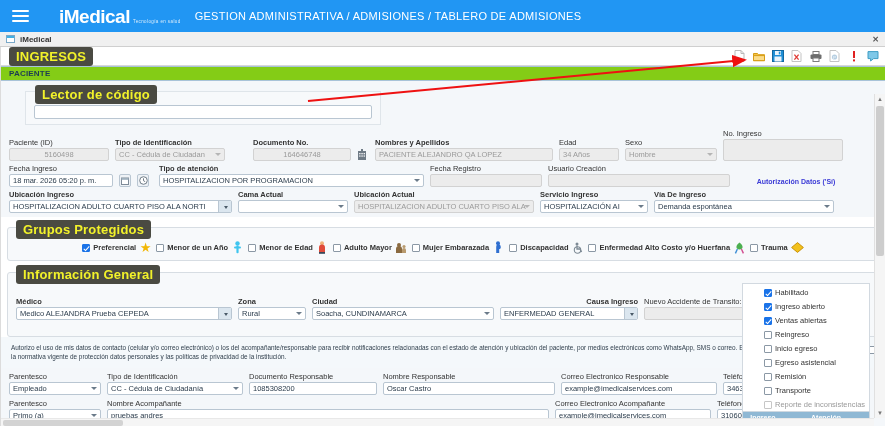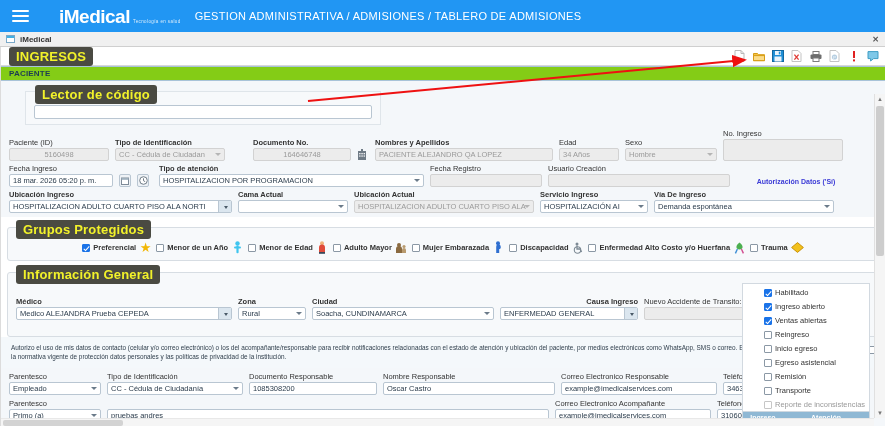--- a/index.html
+++ b/index.html
@@ -482,20 +482,21 @@
         <div class="inp">3463490000</div>
       </div>
     </div>
 
     <div class="row" style="margin-top:4px;">
       <div class="fld" style="width:92px;">
         <span class="lbl">Parentesco</span>
         <div class="inp sel">Primo (a)</div>
       </div>
       <div class="fld" style="width:442px;">
+        <span class="lbl">Nombre Acompañante</span>
         <div class="inp">pruebas andres</div>
       </div>
       <div class="fld" style="width:156px;">
         <span class="lbl">Correo Electronico Acompañante</span>
         <div class="inp">example@imedicalservices.com</div>
       </div>
       <div class="fld" style="width:108px;">
         <span class="lbl">Teléfono Acompañante</span>
         <div class="inp">3106087345</div>
       </div>

